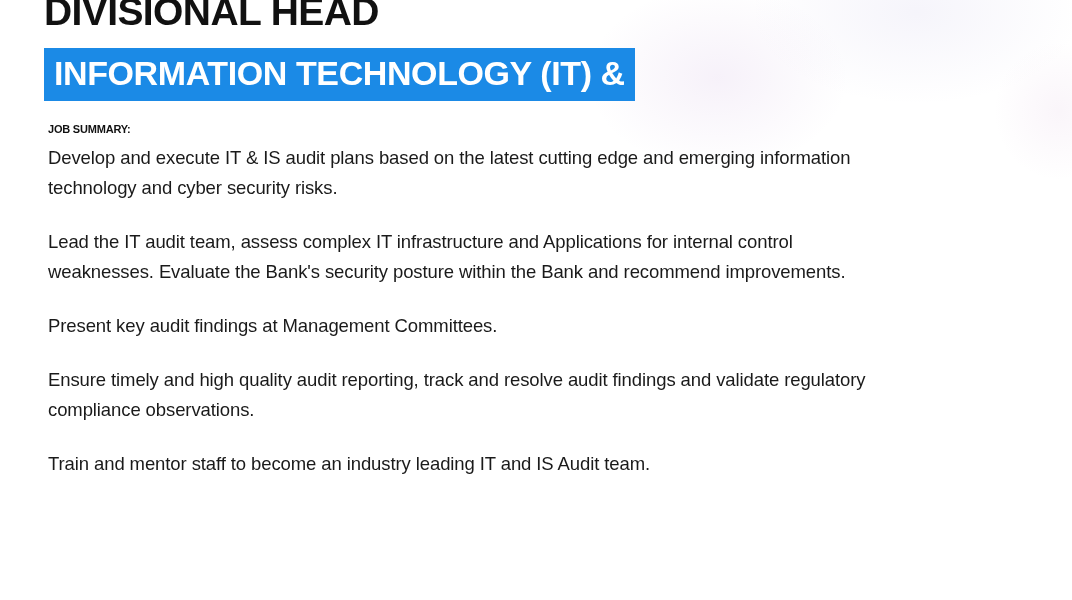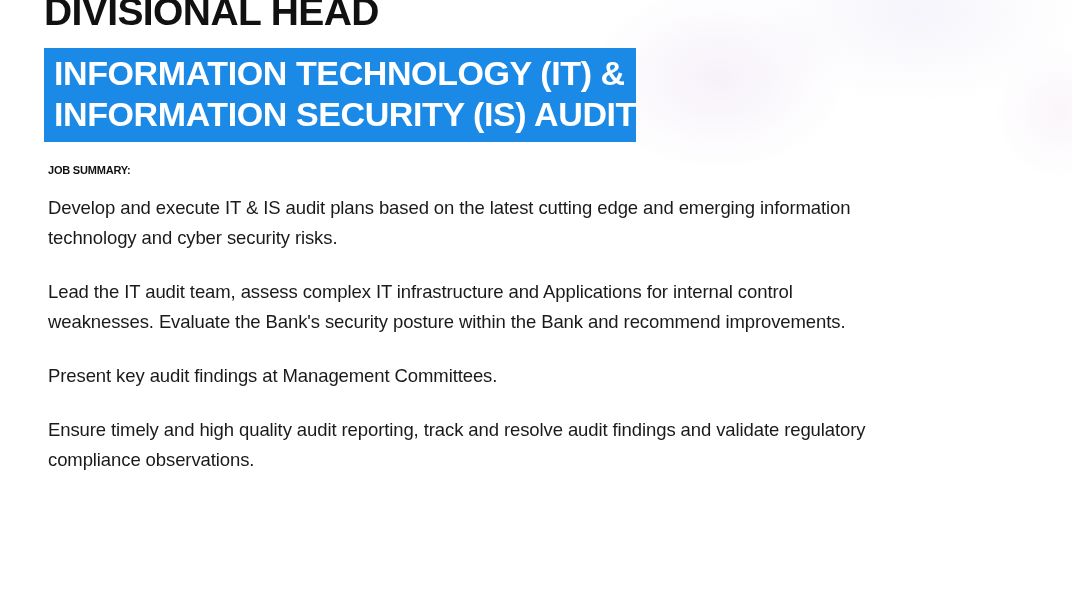--- a/index.html
+++ b/index.html
@@ -49,64 +49,64 @@
   }
 
   .title-highlight {
     display: inline-block;
     background: #1b8ae6;
     color: #ffffff;
     font-size: 34px;
     line-height: 41px;
     font-weight: bold;
     letter-spacing: -0.4px;
-    padding: 5px 0 7px 10px;
+    padding: 5px 10px 7px 10px;
     margin-top: 8px;
   }
   .title-highlight .line {
     display: block;
     white-space: nowrap;
   }
 
   .section-label {
     font-size: 11px;
     font-weight: bold;
     color: #111111;
     letter-spacing: -0.2px;
     margin: 22px 0 6px 4px;
   }
 
   .body-block {
     font-size: 18.5px;
     line-height: 30px;
     color: #1a1a1a;
     letter-spacing: -0.1px;
-    margin: 17px 0 24px 4px;
+    margin: 8px 0 24px 4px;
     max-width: 1015px;
   }
   .body-block:last-child { margin-bottom: 0; }
 </style>
 </head>
 <body>
 
 <div class="bg-wash"></div>
 
 <div class="page">
 
   <h1 class="title-main">DIVISIONAL HEAD</h1>
 
   <div class="title-highlight">
     <span class="line">INFORMATION TECHNOLOGY (IT) &amp;</span>
-    <span class="line">INFORMATION SECURITY (IS) AUDIT</span>
   </div>
 
   <div class="section-label">JOB SUMMARY:</div>
 
   <p class="body-block">Develop and execute IT &amp; IS audit plans based on the latest cutting edge and emerging information technology and cyber security risks.</p>
 
   <p class="body-block">Lead the IT audit team, assess complex IT infrastructure and Applications for internal control weaknesses. Evaluate the Bank's security posture within the Bank and recommend improvements.</p>
 
   <p class="body-block">Present key audit findings at Management Committees.</p>
 
   <p class="body-block">Ensure timely and high quality audit reporting, track and resolve audit findings and validate regulatory compliance observations.</p>
 
+  <p class="body-block">Train and mentor staff to become an industry leading IT and IS Audit team.</p>
 
 </div>
 
 </body></html>

